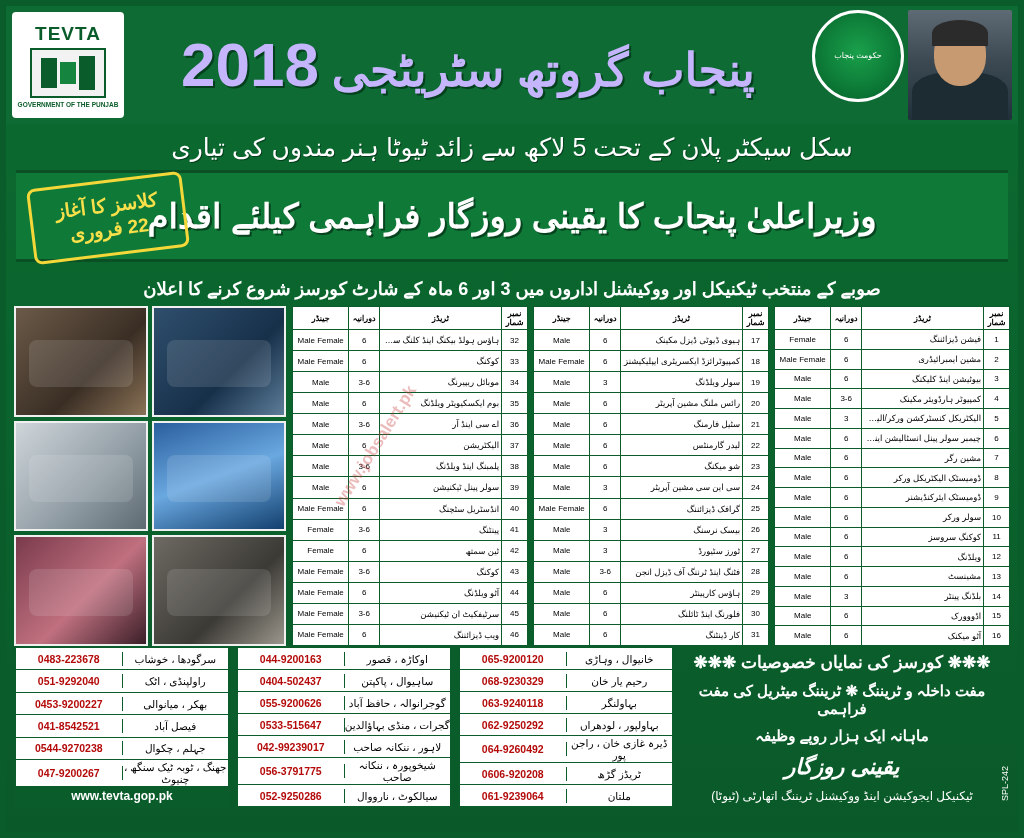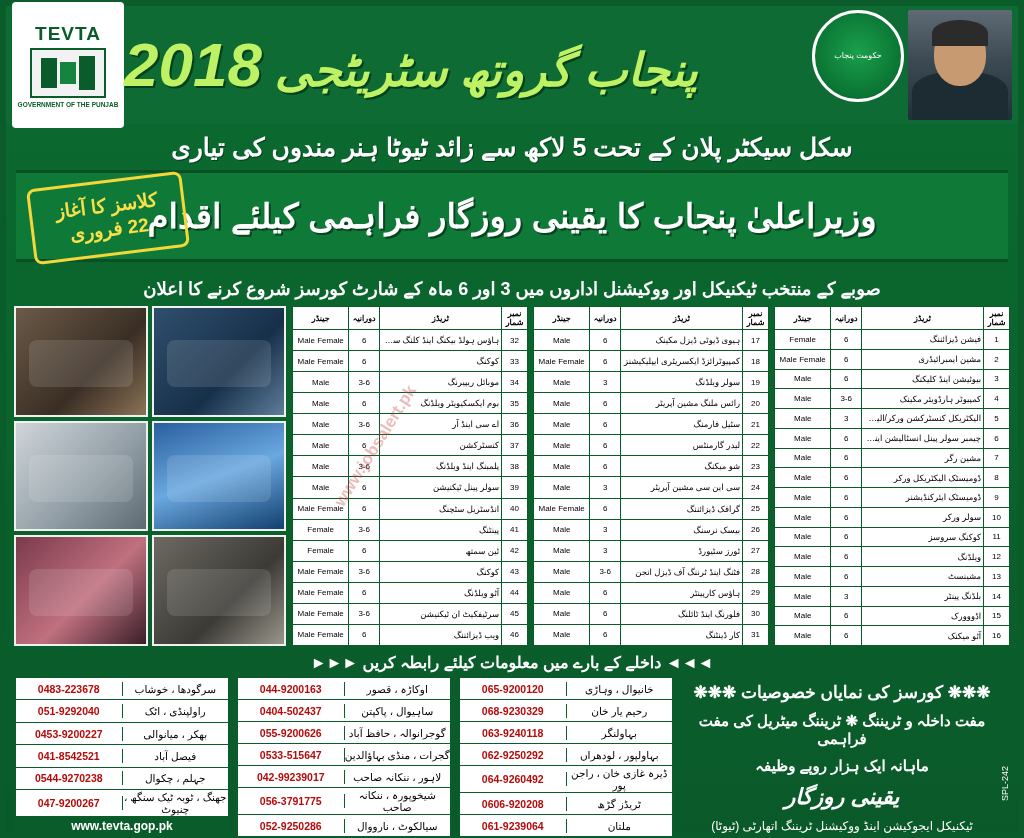--- a/index.html
+++ b/index.html
@@ -20,46 +20,45 @@
   
   .header{
     position:relative;
     height:118px;
     background:#0d6b33;
     display:flex;align-items:center;justify-content:space-between;
     padding:4px 6px;
     box-sizing:border-box;
   }
   .tevta-logo{
-    width:112px;height:126px;background:#ffffff;
+    width:112px;height:106px;background:#ffffff;
     border-radius:4px;
     display:flex;flex-direction:column;align-items:center;justify-content:center;
     box-sizing:border-box;padding:4px;
   }
   .tevta-logo .t-word{
     font-size:19px;font-weight:bold;color:#0a5d2a;letter-spacing:1px;
   }
   .tevta-logo .t-mark{
     width:72px;height:46px;border:2px solid #0a5d2a;margin:3px 0;
     display:flex;align-items:center;justify-content:center;gap:3px;
     background:#f2f2f2;
   }
   .tevta-logo .t-mark i{display:block;width:16px;height:30px;background:#0a5d2a;}
   .tevta-logo .t-mark i:nth-child(2){height:22px;background:#15843f;}
   .tevta-logo .t-mark i:nth-child(3){height:34px;background:#0a5d2a;}
   .tevta-logo .t-sub{font-size:6.5px;color:#0a5d2a;font-weight:bold;text-align:center;}
 
   .header-title{
-    flex:1;text-align:left;color:#bef264;
+    flex:1;text-align:center;color:#c4b5fd;
     font-size:46px;font-weight:bold;
     letter-spacing:-1px;
     text-shadow:2px 2px 0 #04401d;
     direction:rtl;
     line-height:1.05;
-    font-style:italic;
   }
   .header-title .yr{font-size:62px;}
 
   .header-right{display:flex;align-items:flex-start;gap:4px;}
   .govt-seal{
     width:92px;height:92px;border-radius:50%;
     background:radial-gradient(circle at 50% 45%, #1aa04b 0%, #0a7333 70%, #06571f 100%);
     border:3px solid #ffffff;
     color:#fff;font-size:8px;
     display:flex;align-items:center;justify-content:center;text-align:center;
@@ -80,21 +79,21 @@
     position:absolute;left:50%;top:10px;transform:translateX(-50%);
     width:56px;height:26px;border-radius:50% 50% 0 0;background:#2b2b2b;
   }
   .cm-photo .body{
     position:absolute;left:50%;bottom:0;transform:translateX(-50%);
     width:96px;height:48px;background:#1d2b33;border-radius:40% 40% 0 0;
   }
 
   
   .subhead{
-    text-align:center;color:#ffffff;font-size:25px;font-weight:bold;
+    text-align:center;color:#ffffff;font-size:25px;font-weight:normal;
     direction:rtl;padding:9px 0 6px;
     text-shadow:1px 1px 0 #033d1b;
   }
 
   
   .banner{
     position:relative;margin:2px 10px 0;height:86px;
     background:#0f7a38;
     border-top:3px solid #0b4f25;border-bottom:3px solid #0b4f25;
     display:flex;align-items:center;justify-content:center;
@@ -325,21 +324,21 @@
             </tr>
             <tr>
               <td class="gender">Male</td>
               <td class="dur">3-6</td>
               <td class="trade">اے سی اینڈ آر</td>
               <td class="sr">36</td>
             </tr>
             <tr>
               <td class="gender">Male</td>
               <td class="dur">6</td>
-              <td class="trade">کنسٹرکشن</td>
+              <td class="trade">الیکٹریشن</td>
               <td class="sr">37</td>
             </tr>
             <tr>
               <td class="gender">Male</td>
               <td class="dur">3-6</td>
               <td class="trade">پلمبنگ اینڈ ویلڈنگ</td>
               <td class="sr">38</td>
             </tr>
             <tr>
               <td class="gender">Male</td>
@@ -611,23 +610,20 @@
               <td class="gender">Male</td>
               <td class="dur">6</td>
               <td class="trade">آٹو میکنک</td>
               <td class="sr">16</td>
             </tr>
           </tbody>
       </table>
     </div>
   </div>
 
-  <div class="contact-head">
-    <span>◄◄◄ </span><span>داخلے کے بارے میں معلومات کیلئے رابطہ کریں</span><span> ►►►</span>
-  </div>
 
   <div class="footer">
     <div class="phone-block">
       <div class="rows" style="display:flex;flex-direction:column;flex:1;">
           <div class="phone-row">
             <div class="num">0483-223678</div>
             <div class="city">سرگودھا ، خوشاب</div>
           </div>
           <div class="phone-row">
             <div class="num">051-9292040</div>

